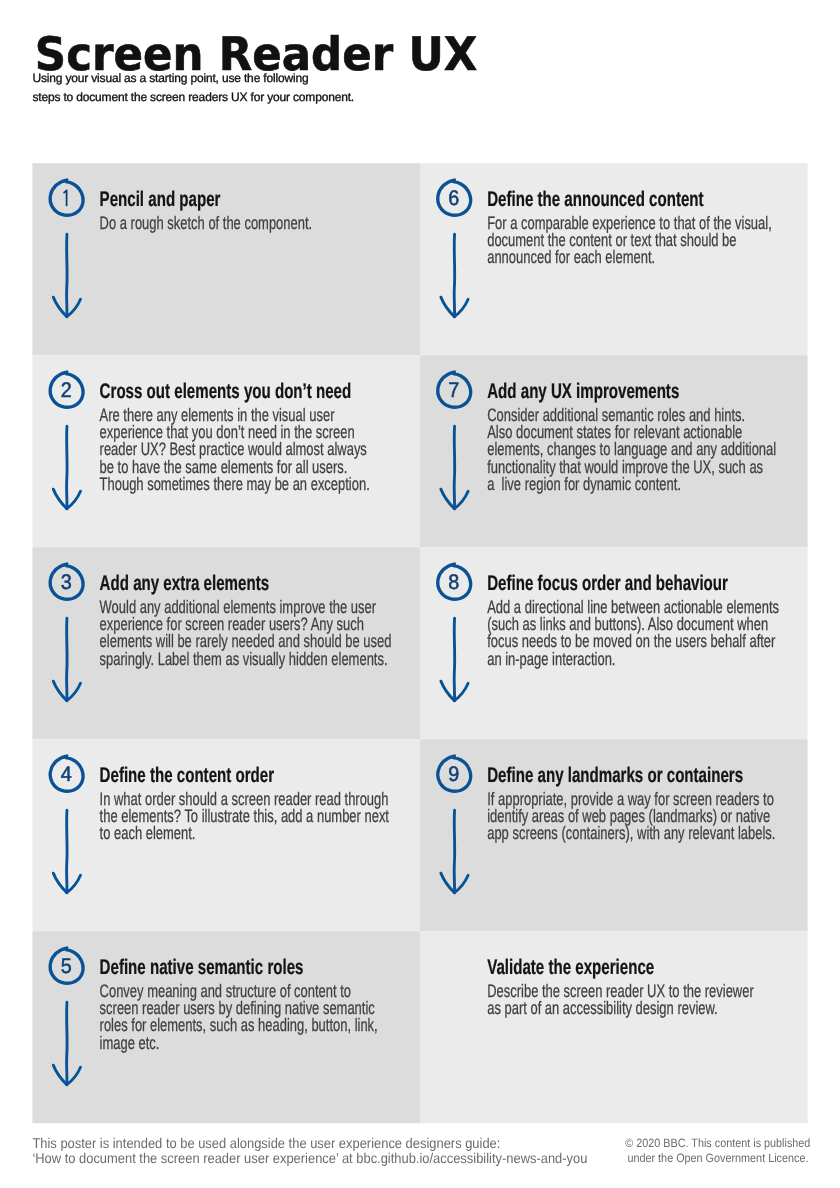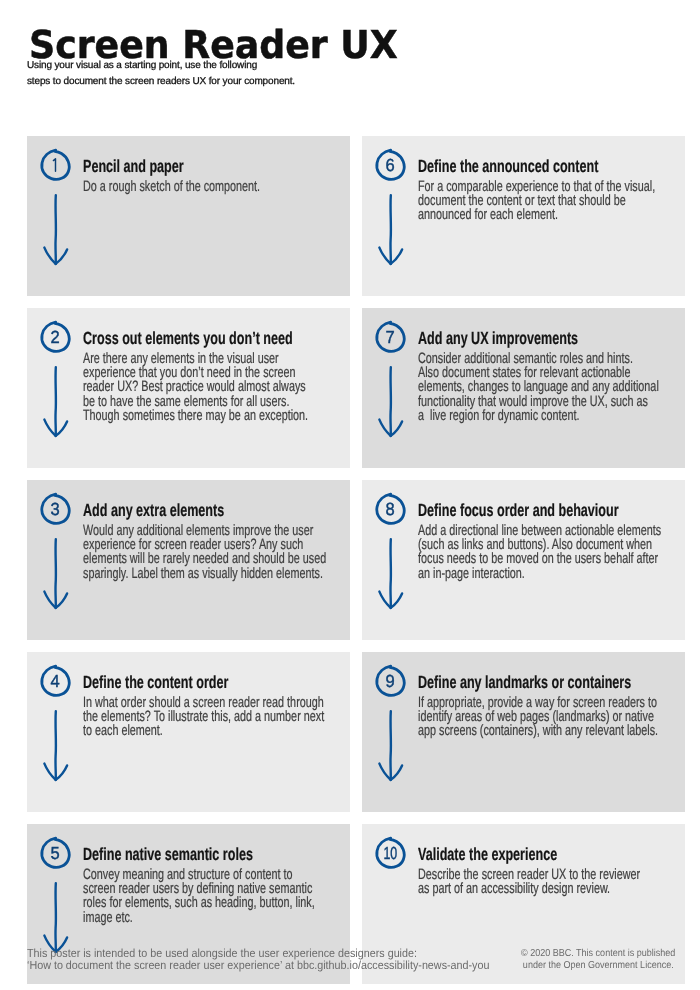--- a/index.html
+++ b/index.html
@@ -12,21 +12,21 @@
           transform:translateZ(0);will-change:transform;}
 
   .title{position:absolute;left:29px;top:26px;margin:0;font-family:"DejaVu Sans",sans-serif;
          font-size:38.4px;font-weight:bold;color:#111;line-height:40px;white-space:nowrap;
          -webkit-text-stroke:0.5px #111;
          transform:scaleX(0.945);transform-origin:left top;}
   .subtitle{position:absolute;left:27px;top:58px;font-size:10px;line-height:15.7px;
             color:#121212;letter-spacing:-0.14px;-webkit-text-stroke:0.28px #121212;}
 
   .grid{position:absolute;left:27px;top:136px;width:646px;height:800px;
-        display:grid;grid-template-columns:323px 323px;grid-template-rows:repeat(5,160px);gap:12px;}
+        display:grid;grid-template-columns:323px 323px;grid-template-rows:repeat(5,160px);}
   .cell{position:relative;overflow:hidden;}
 
   .marker{position:absolute;left:5.8px;top:6.2px;width:46px;height:135px;}
   .head{position:absolute;left:56px;top:20.4px;font-size:17.6px;font-weight:bold;
         color:#141414;line-height:20px;white-space:nowrap;
         -webkit-text-stroke:0.2px #141414;
         transform:scaleX(0.715);transform-origin:left top;}
   .body{position:absolute;left:56px;top:43.9px;font-size:15px;line-height:14.2px;
         color:#3f3f3f;white-space:pre;
         -webkit-text-stroke:0.22px #3f3f3f;
@@ -159,24 +159,20 @@
             <g fill="none" stroke="#0a5296" stroke-width="2.4" stroke-linecap="round" stroke-linejoin="round">
               <path d="M22.8 53.2 C 21.9 67.8, 23.6 83.6, 22.6 98.2 C 22.2 107.6, 23.1 115.6, 22.7 121.6"></path>
               <path d="M11.4 105.6 C 13.8 111.6, 18.0 117.4, 22.7 121.9"></path>
               <path d="M34.1 107.4 C 31.6 113.2, 27.4 118.4, 22.7 121.9"></path>
             </g>
           </svg></div>
         <div class="head" style="color:#141414;-webkit-text-stroke:0.2px #141414">Define native semantic roles</div>
         <div class="body" style="color:#3f3f3f;-webkit-text-stroke:0.22px #3f3f3f"><div>Convey meaning and structure of content to</div><div>screen reader users by defining native semantic</div><div>roles for elements, such as heading, button, link,</div><div>image etc.</div></div>
       </div>
       <div class="cell" style="background: rgb(235, 235, 235);">
-        <div class="marker"><svg width="46" height="135" viewBox="0 0 46 135">
-            <path fill="none" stroke="#0a5296" stroke-width="2.8" stroke-linecap="round" stroke-linejoin="round" d="M22.66 8.05 C 15.64 9.29, 10.39 14.26, 9.09 20.69 C 7.65 27.56, 11.52 34.36, 18.46 36.62 C 25.40 38.89, 32.81 35.89, 35.32 29.61 C 37.90 23.10, 34.75 15.14, 28.46 11.49 C 26.45 10.31, 24.10 9.58, 21.76 9.29"></path>
-            <text x="22.3" y="29.2" font-family="Liberation Sans,sans-serif" font-size="17.6" fill="#0d3f74" stroke="#0d3f74" stroke-width="0.42" class="num-text" text-anchor="middle" textLength="13.8" lengthAdjust="spacingAndGlyphs">10</text>
-          </svg></div>
         <div class="head" style="color:#141414;-webkit-text-stroke:0.2px #141414">Validate the experience</div>
         <div class="body" style="color:#3f3f3f;-webkit-text-stroke:0.22px #3f3f3f"><div>Describe the screen reader UX to the reviewer</div><div>as part of an accessibility design review.</div></div>
       </div>
     </div>
   <div class="footL" style="color: rgb(107, 107, 107);">
       <div>This poster is intended to be used alongside the user experience designers guide:</div>
       <div>‘How to document the screen reader user experience’ at bbc.github.io/accessibility-news-and-you</div>
     </div>
   <div class="footR" style="color: rgb(107, 107, 107);">
       <div>© 2020 BBC. This content is published</div>

